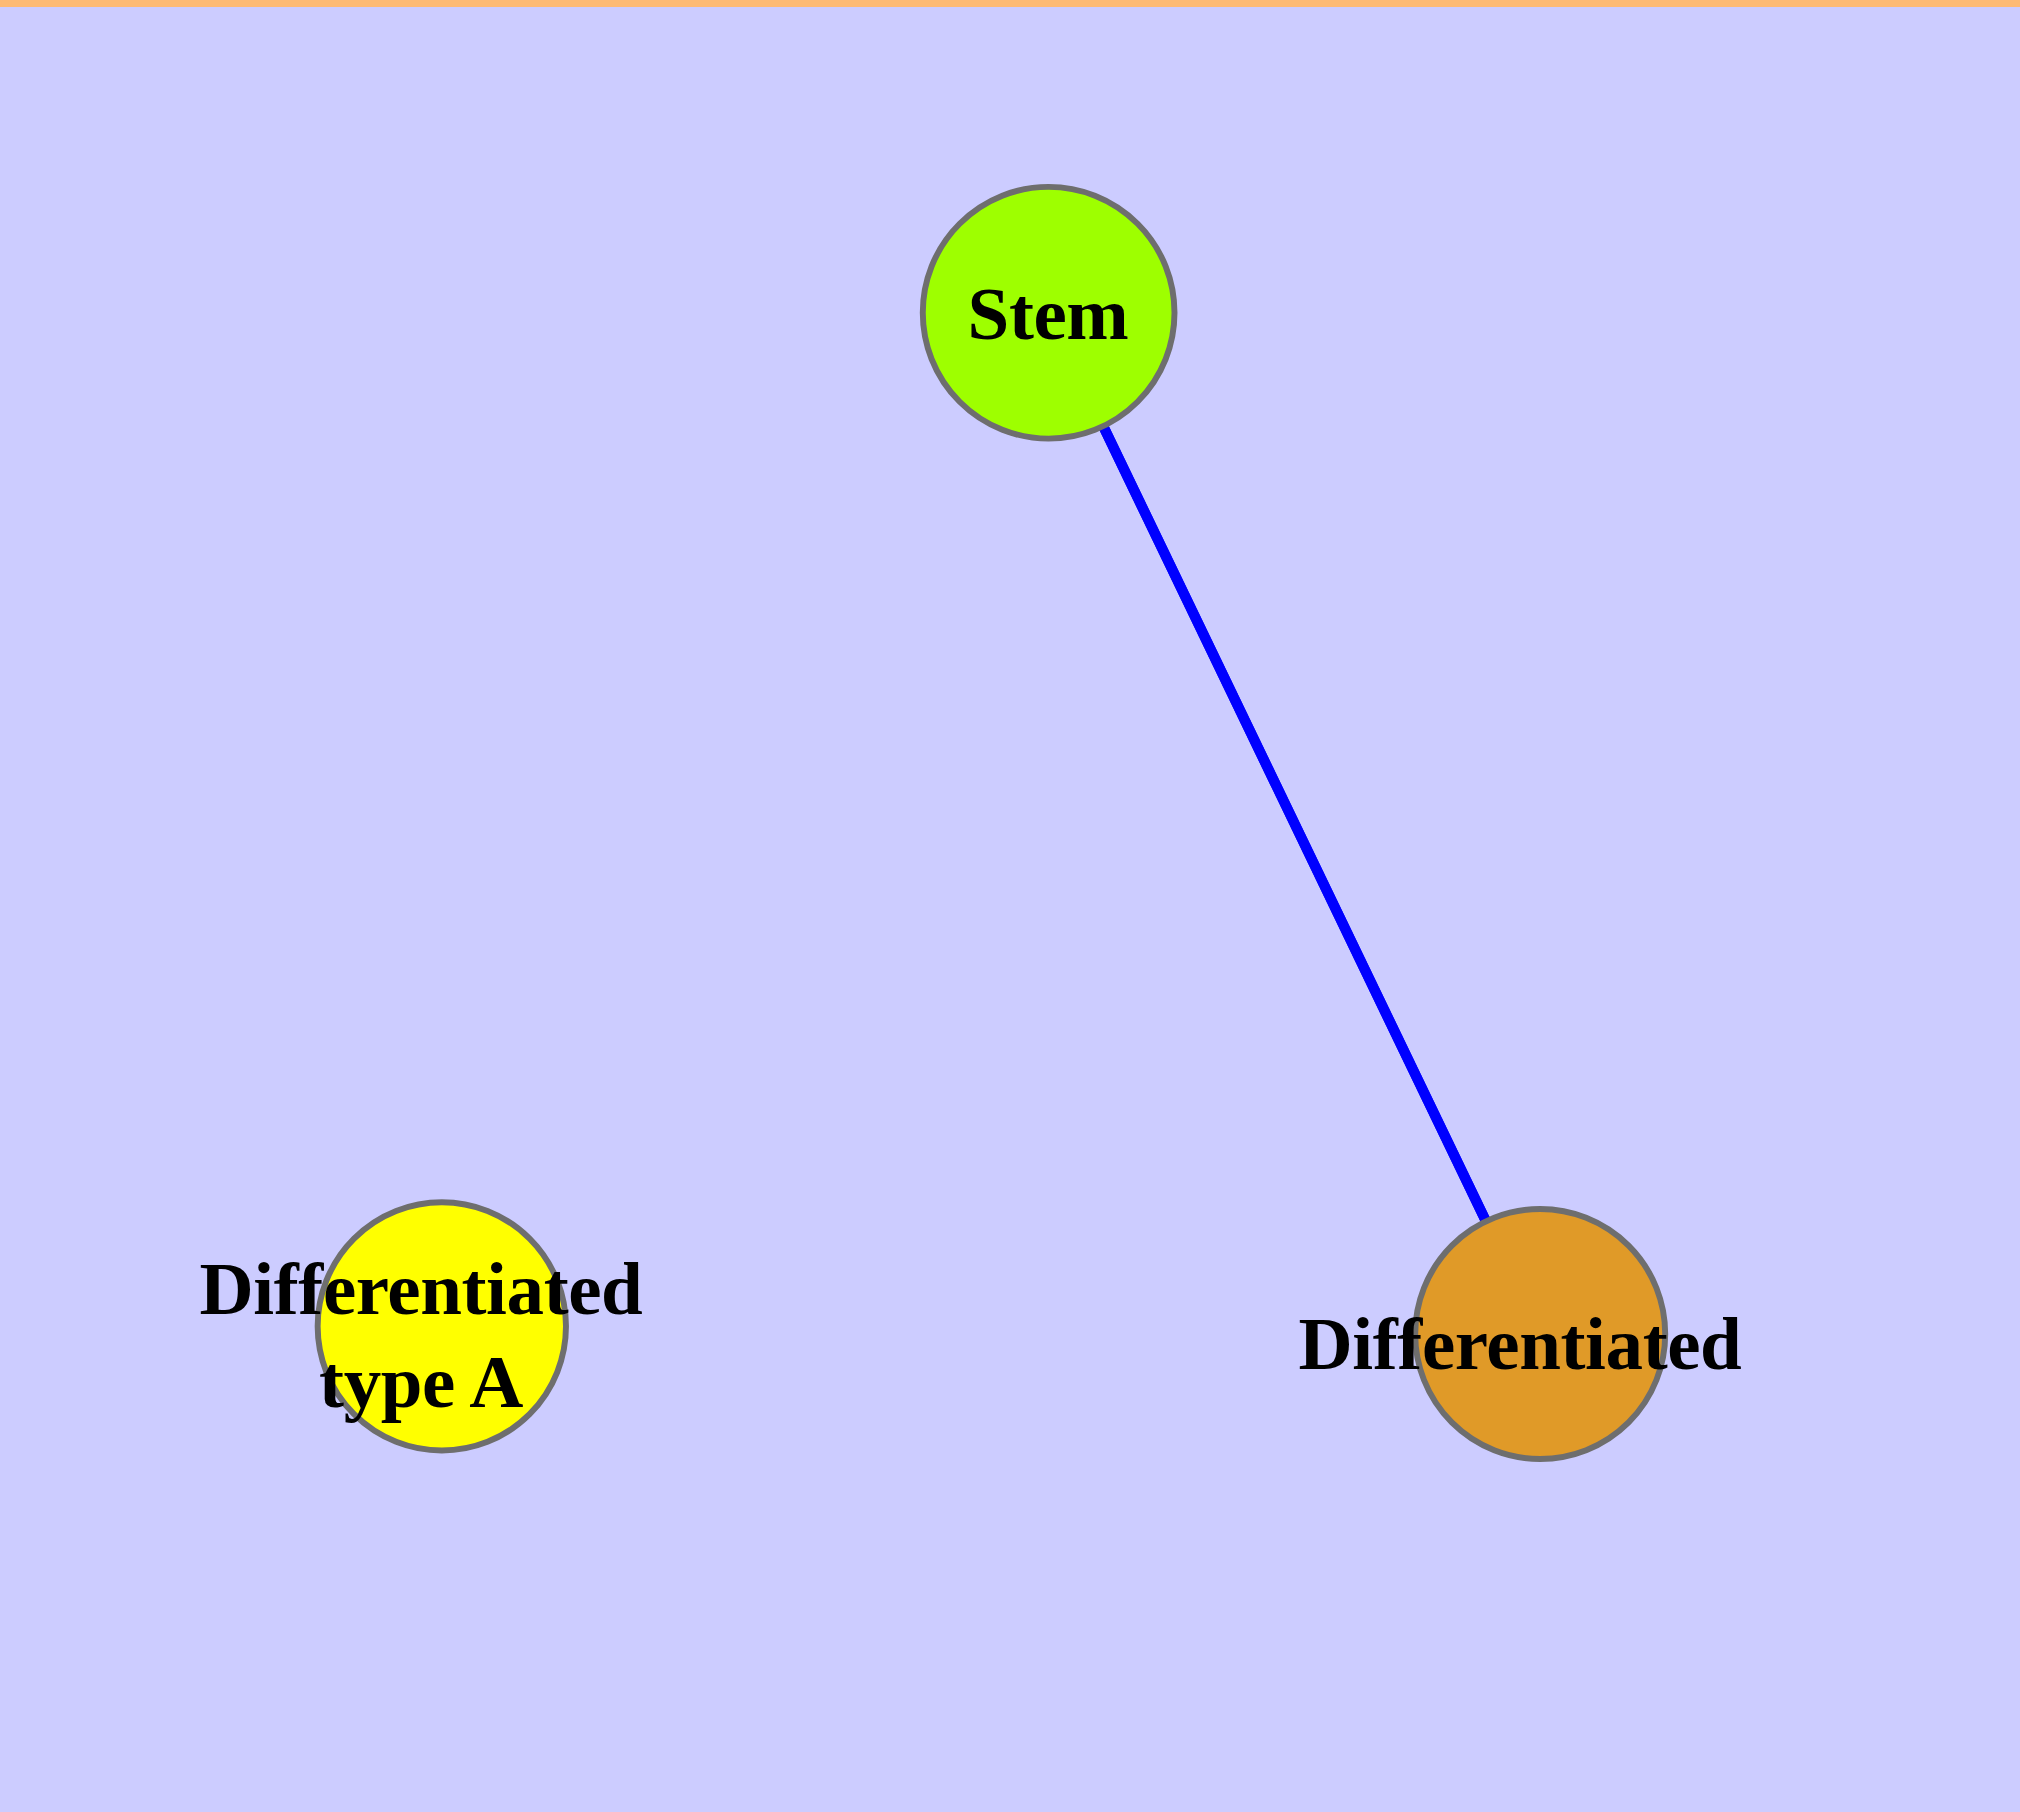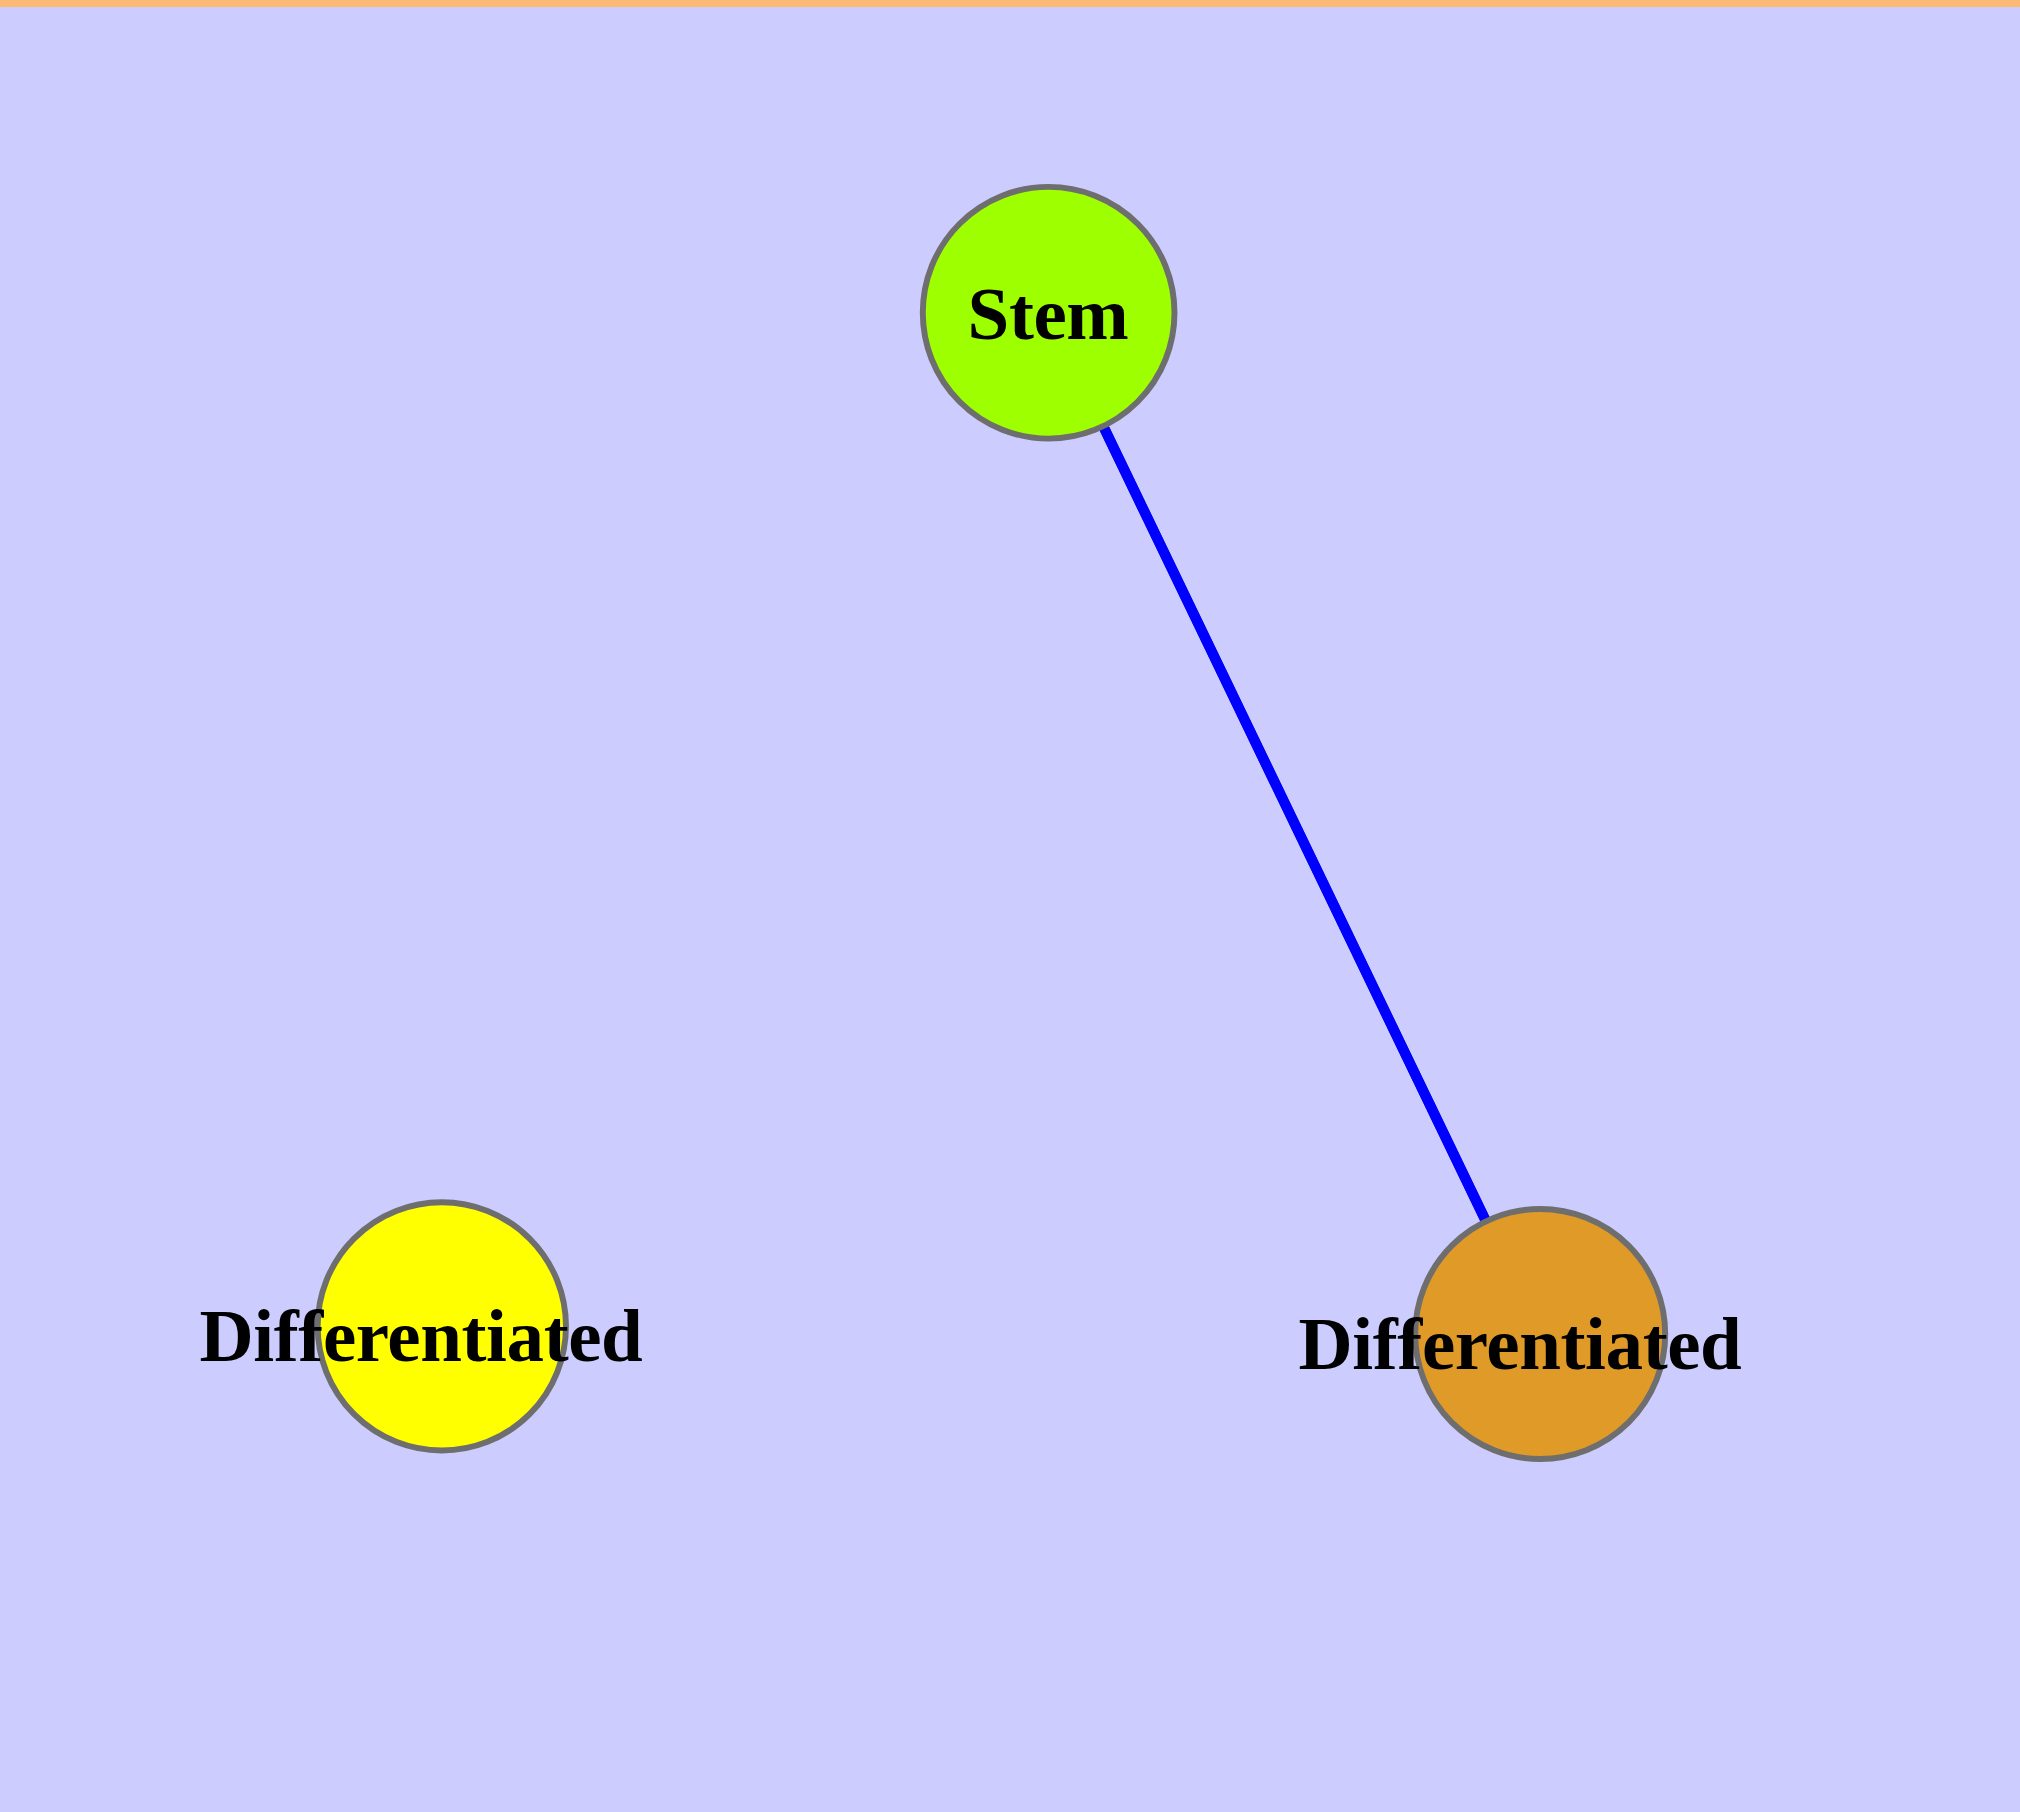--- a/index.html
+++ b/index.html
@@ -62,20 +62,21 @@
       <circle cx="1817" cy="1574" r="147.5" fill="#e09a28" stroke="#6e6e6e" stroke-width="7"></circle>
     </g>
   </svg>
 
   <div class="node-label" style="left:1048px; top:313px;">
     <div>Stem</div>
   </div>
 
   <div class="node-label" style="left:421px; top:1335px;">
     <div>Differentiated</div>
+    <div>type A</div>
   </div>
 
   <div class="node-label" style="left:1520px; top:1343px;">
     <div>Differentiated</div>
   </div>
 
 </div>
 
 
 </body></html>

